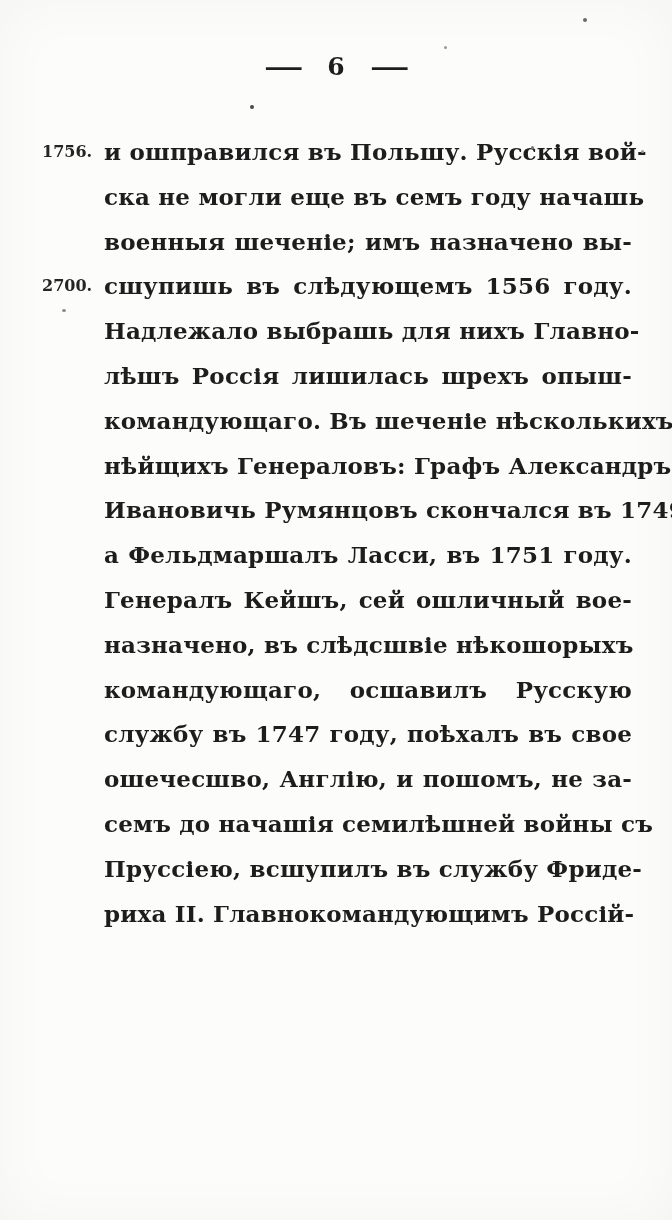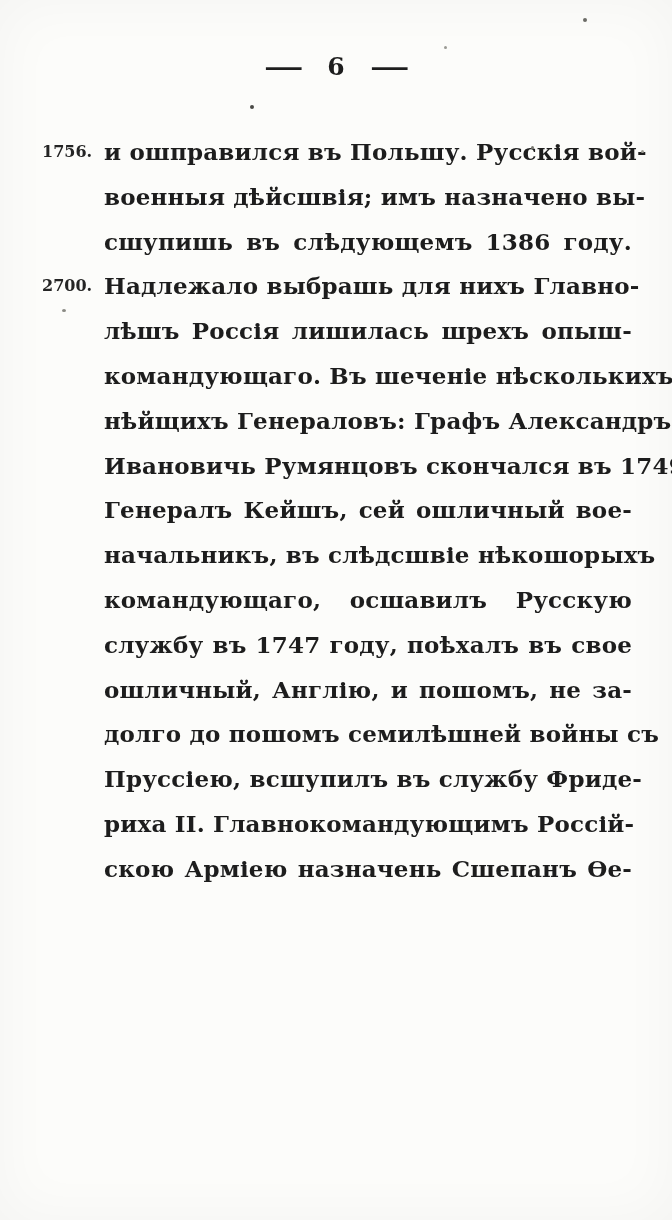--- a/index.html
+++ b/index.html
@@ -62,36 +62,37 @@
     <span class="dash">—</span>
     <span class="num">6</span>
     <span class="dash">—</span>
   </div>
 
   <div class="margin-note note-1756">1756.</div>
   <div class="margin-note note-1757">2700.</div>
 
   <div class="text-block">
     <div class="line">и ошправился въ Польшу. Русскія вой-</div>
-    <div class="line">военныя дѣйсшвія; имъ назначено вы-</div>
-    <div class="line">сшупишь въ слѣдующемъ 1386 году.</div>
+    <div class="line">ска не могли еще въ семъ году начашь</div>
+    <div class="line">военныя шеченіе; имъ назначено вы-</div>
+    <div class="line">сшупишь въ слѣдующемъ 1556 году.</div>
     <div class="line">Надлежало выбрашь для нихъ Главно-</div>
     <div class="line">лѣшъ Россія лишилась шрехъ опыш-</div>
     <div class="line">командующаго. Въ шеченіе нѣсколькихъ</div>
     <div class="line">нѣйщихъ Генераловъ: Графъ Александръ</div>
     <div class="line">Ивановичь Румянцовъ скончался въ 1749,</div>
+    <div class="line">а Фельдмаршалъ Ласси, въ 1751 году.</div>
     <div class="line">Генералъ Кейшъ, сей ошличный вое-</div>
-    <div class="line">начальникъ, въ слѣдсшвіе нѣкошорыхъ</div>
+    <div class="line">назначено, въ слѣдсшвіе нѣкошорыхъ</div>
     <div class="line">командующаго, осшавилъ Русскую</div>
     <div class="line">службу въ 1747 году, поѣхалъ въ свое</div>
-    <div class="line">ошличный, Англію, и пошомъ, не за-</div>
-    <div class="line">долго до пошомъ семилѣшней войны съ</div>
+    <div class="line">ошечесшво, Англію, и пошомъ, не за-</div>
+    <div class="line">семъ до начашія семилѣшней войны съ</div>
     <div class="line">Пруссіею, всшупилъ въ службу Фриде-</div>
     <div class="line">риха II. Главнокомандующимъ Россій-</div>
-    <div class="line">скою Арміею назначень Сшепанъ Ѳе-</div>
   </div>
 
   <div class="speck s1"></div>
   <div class="speck s2"></div>
   <div class="speck s3"></div>
   <div class="speck s4"></div>
   <div class="speck s5"></div>
   <div class="speck s6"></div>
 
 </div>

